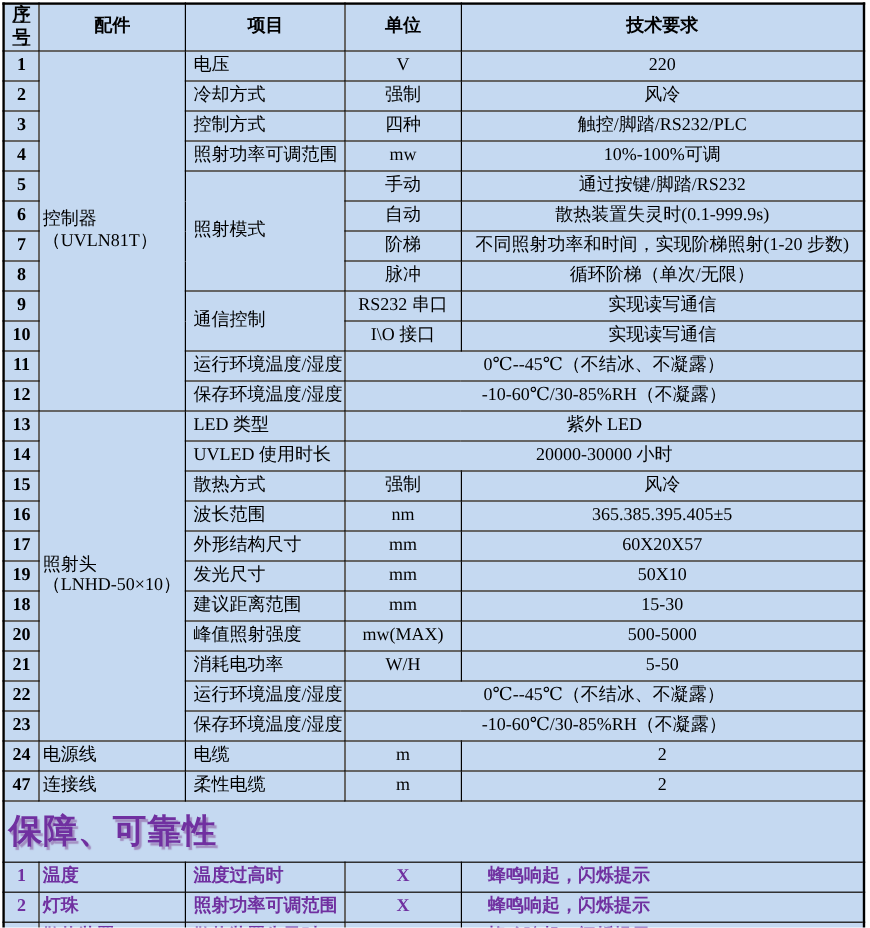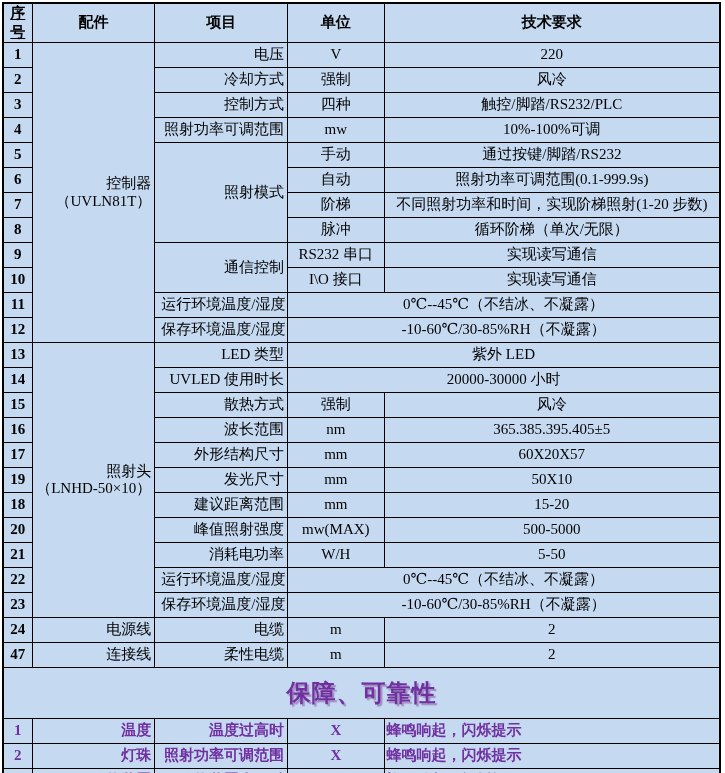--- a/index.html
+++ b/index.html
@@ -27,38 +27,38 @@
     vertical-align:middle;
   }
   tr.hdr th{
     font-weight:bold;
     text-align:center;
     height:38px;
     font-size:15px;
   }
   th.h-no{white-space:normal;word-break:break-all;line-height:1.25;padding:0 6px;text-decoration:underline;}
   .c-no{text-align:center;font-weight:bold;}
-  .c-part{text-align:right;}
-  .c-item{text-align:right;padding-left:6px;}
+  .c-part{text-align:left;}
+  .c-item{text-align:left;padding-left:6px;}
   .c-unit{text-align:center;}
   .c-req{text-align:center;margin-left:23px;}
   tr.title-row td{
     height:50px;
-    text-align:center;
+    text-align:left;
     color:#7030a0;
     font-weight:bold;
-    font-size:24px;
+    font-size:28px;
     font-family:"Liberation Sans","DejaVu Sans",sans-serif;
     text-shadow:2px 2px 1px #a18cc0;
     letter-spacing:1px;
   }
   tr.rel td{color:#7030a0;font-weight:bold;}
   tr.rel .c-no{font-weight:bold;}
   tr.rel .c-unit{font-weight:bold;font-size:15px;}
-  tr.rel .c-req{text-align:left;padding-left:2px;}
+  tr.rel .c-req{text-align:left;padding-left:22px;}
 </style>
 </head>
 <body>
 
 <table class="spec">
   <colgroup>
     <col style="width:29px">
       <col style="width:122px">
       <col style="width:132px">
       <col style="width:96px">
@@ -109,21 +109,21 @@
   <tr>
     <td class="c-no">5</td>
     <td class="c-item" rowspan="4">照射模式</td>
     <td class="c-unit">手动</td>
     <td class="c-req">通过按键/脚踏/RS232</td>
   </tr>
 
   <tr>
     <td class="c-no">6</td>
     <td class="c-unit">自动</td>
-    <td class="c-req">照射功率可调范围(0.1-999.9s)</td>
+    <td class="c-req">散热装置失灵时(0.1-999.9s)</td>
   </tr>
 
   <tr>
     <td class="c-no">7</td>
     <td class="c-unit">阶梯</td>
     <td class="c-req">不同照射功率和时间，实现阶梯照射(1-20 步数)</td>
   </tr>
 
   <tr>
     <td class="c-no">8</td>
@@ -197,21 +197,21 @@
     <td class="c-no">19</td>
     <td class="c-item">发光尺寸</td>
     <td class="c-unit">mm</td>
     <td class="c-req">50X10</td>
   </tr>
 
   <tr>
     <td class="c-no">18</td>
     <td class="c-item">建议距离范围</td>
     <td class="c-unit">mm</td>
-    <td class="c-req">15-20</td>
+    <td class="c-req">15-30</td>
   </tr>
 
   <tr>
     <td class="c-no">20</td>
     <td class="c-item">峰值照射强度</td>
     <td class="c-unit">mw(MAX)</td>
     <td class="c-req">500-5000</td>
   </tr>
 
   <tr>

